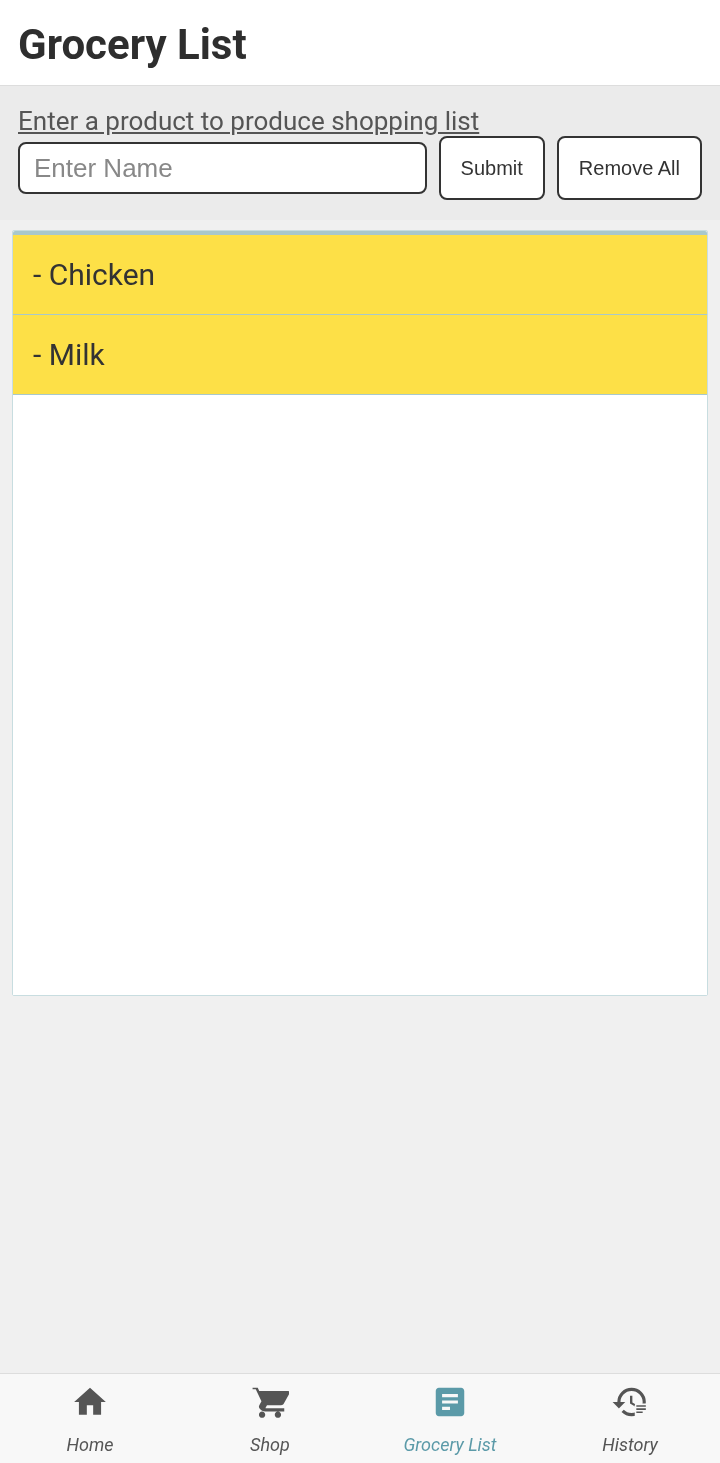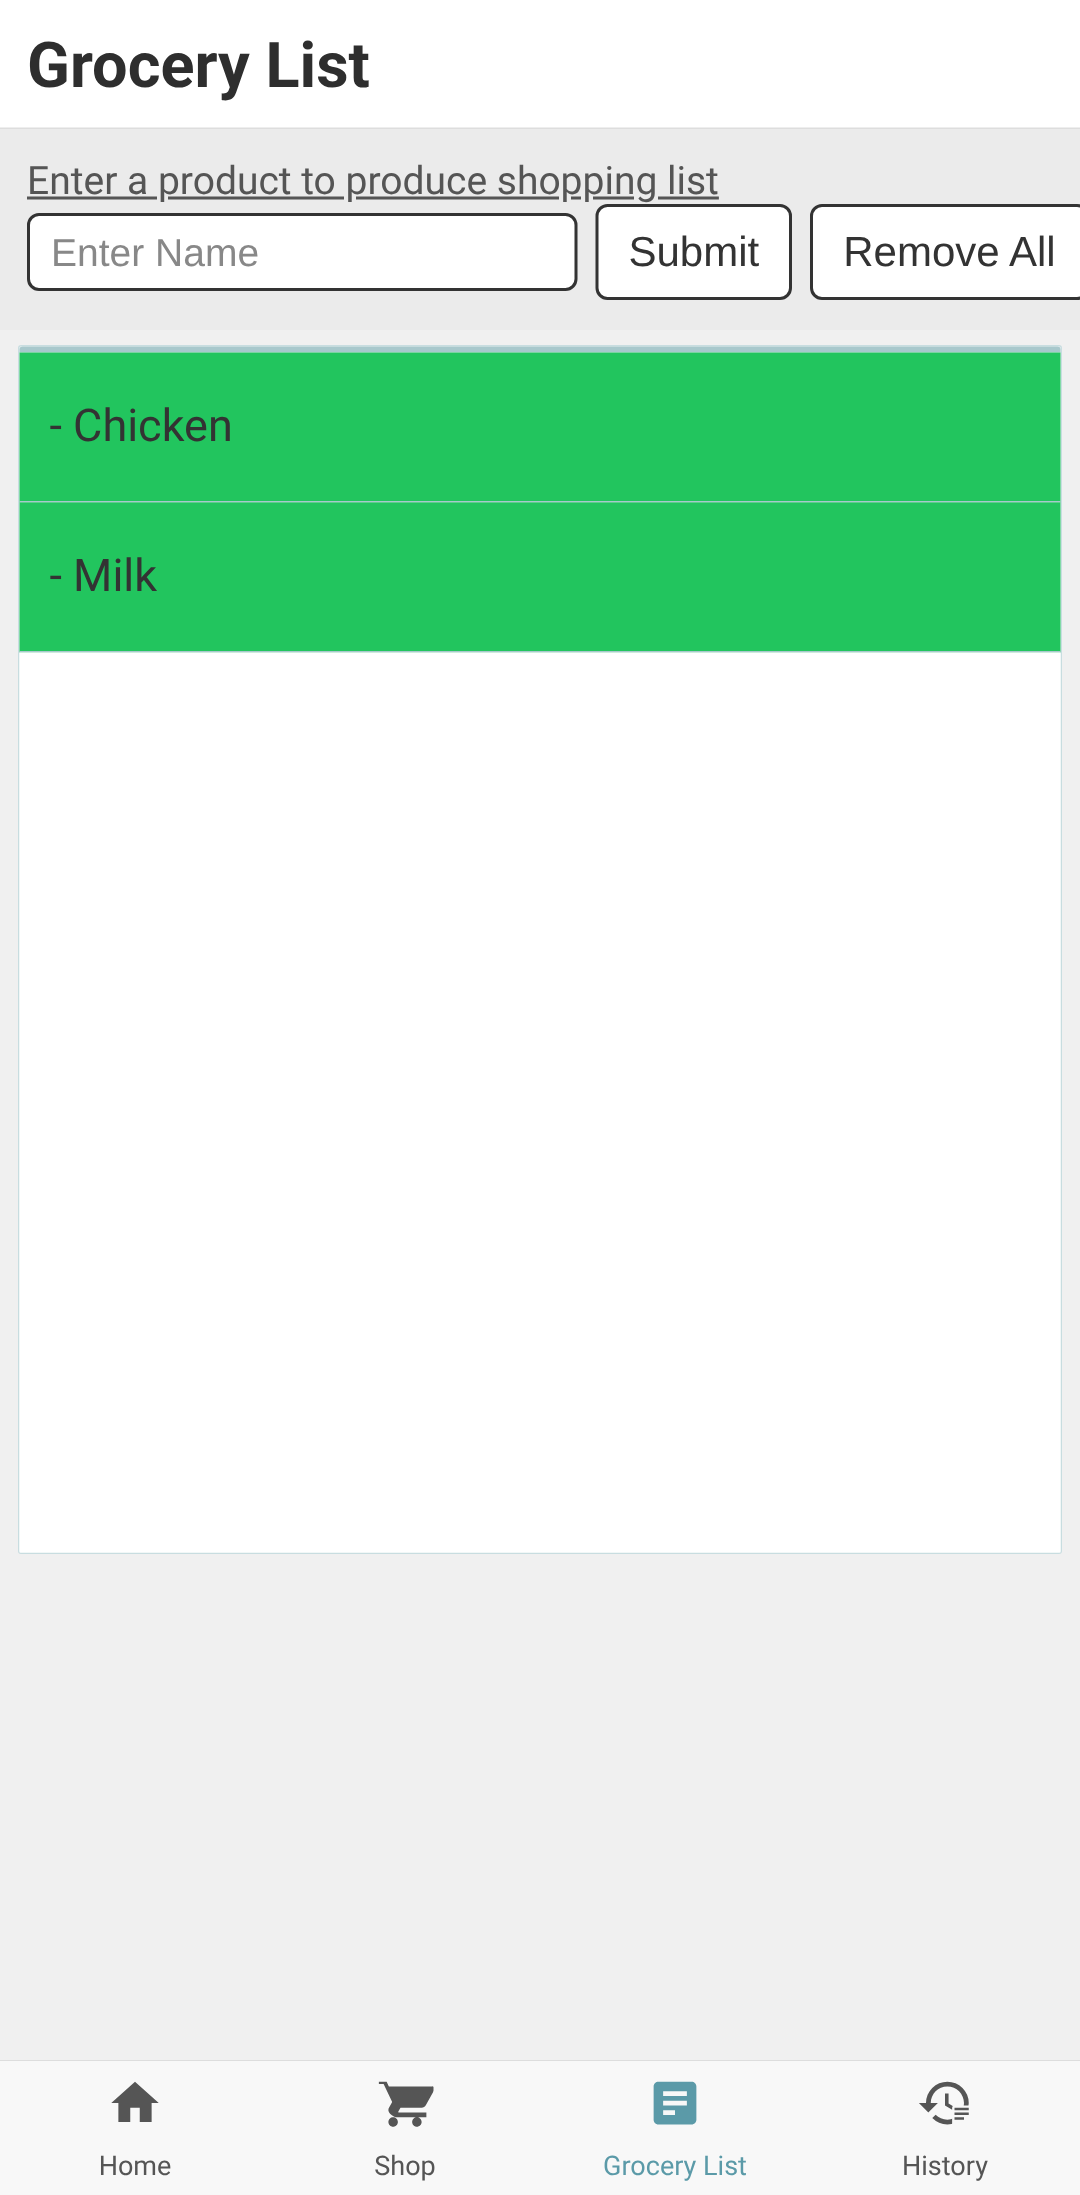--- a/index.html
+++ b/index.html
@@ -61,21 +61,21 @@
 
     .name-input::placeholder {
       color: #888;
     }
 
     .btn-submit, .btn-remove-all {
       height: 64px;
       border: 2px solid #333;
       border-radius: 8px;
       background: #fff;
-      font-size: 28px;
+      font-size: 20px;
       color: #333;
       cursor: pointer;
       padding: 0 20px;
       white-space: nowrap;
     }
 
     
     .list-area {
       background: #ffffff;
       margin: 10px 12px 0 12px;
@@ -86,25 +86,25 @@
 
     .list-top-border {
       height: 4px;
       background: #a8c8cc;
       border-radius: 2px 2px 0 0;
     }
 
     .list-item {
       display: flex;
       align-items: center;
-      padding: 32px 20px;
+      padding: 22px 20px;
       border-bottom: 1.5px solid #a8c8cc;
       font-size: 30px;
       color: #333;
-      background: #22c55e;
+      background: #fde047;
     }
 
     .list-item-text {
       flex: 1;
     }
 
     
     .list-item-remove-row {
       display: flex;
       align-items: stretch;
@@ -138,20 +138,21 @@
     .bottom-nav {
       position: fixed;
       bottom: 0;
       width: 720px;
       height: 90px;
       background: #f8f8f8;
       border-top: 1px solid #ddd;
       display: flex;
       align-items: center;
       justify-content: space-around;
+      font-style: italic;
     }
 
     .nav-item {
       display: flex;
       flex-direction: column;
       align-items: center;
       gap: 4px;
       cursor: pointer;
       flex: 1;
     }

